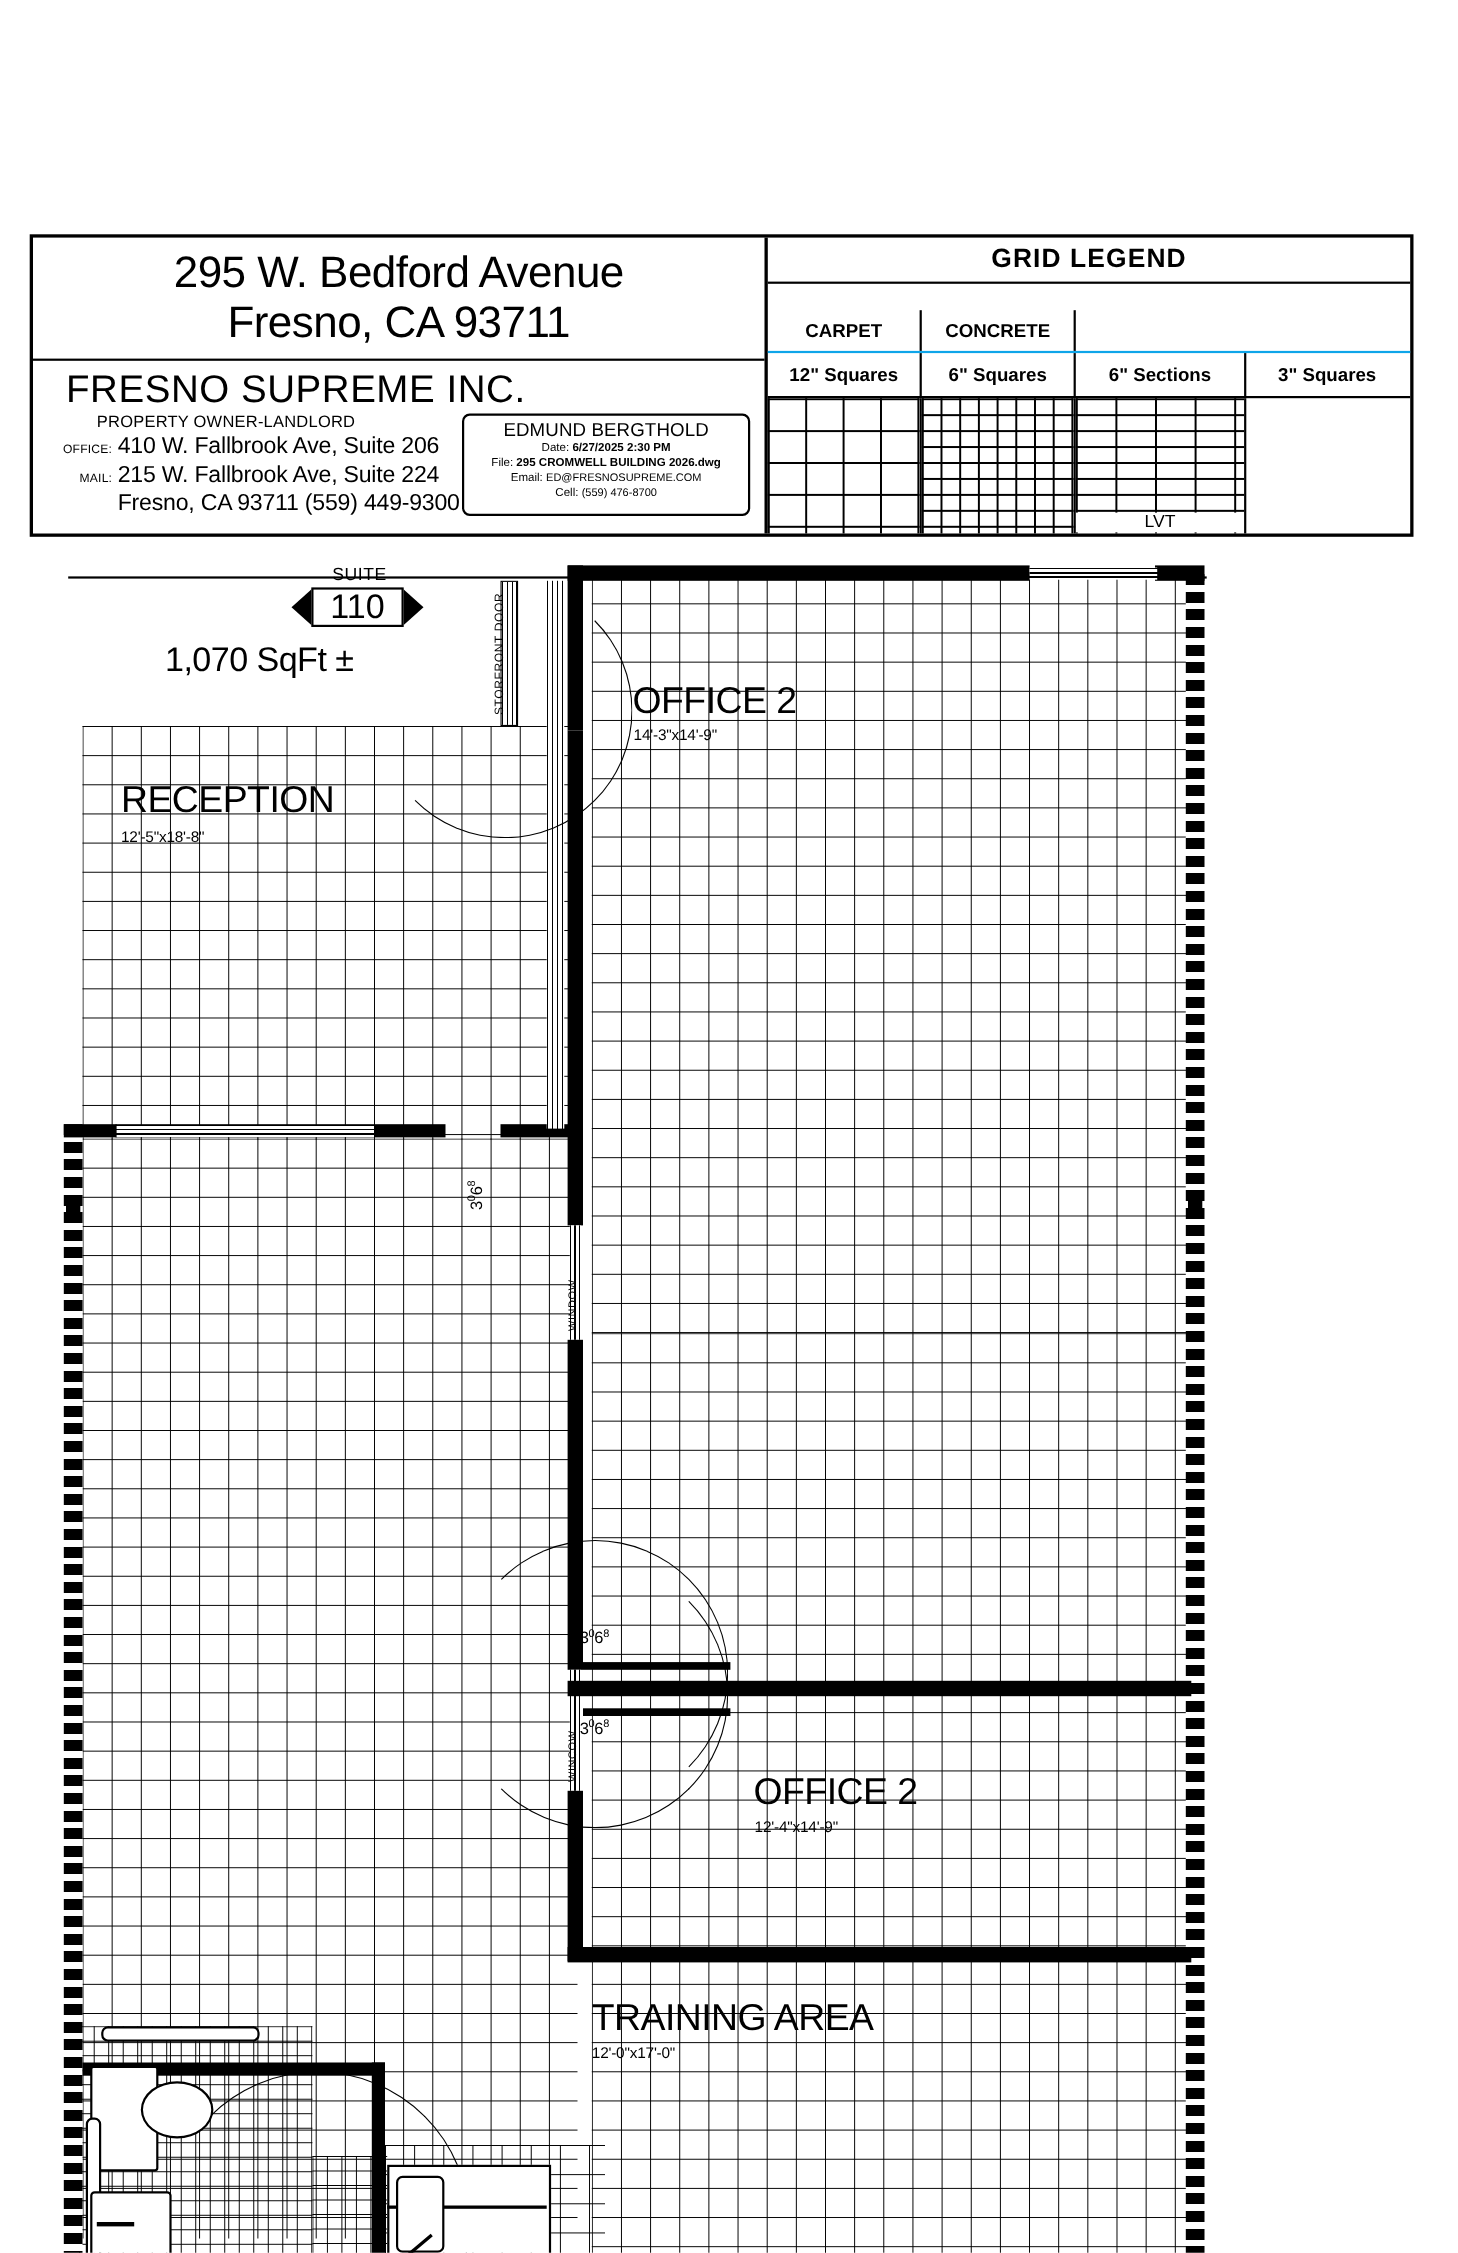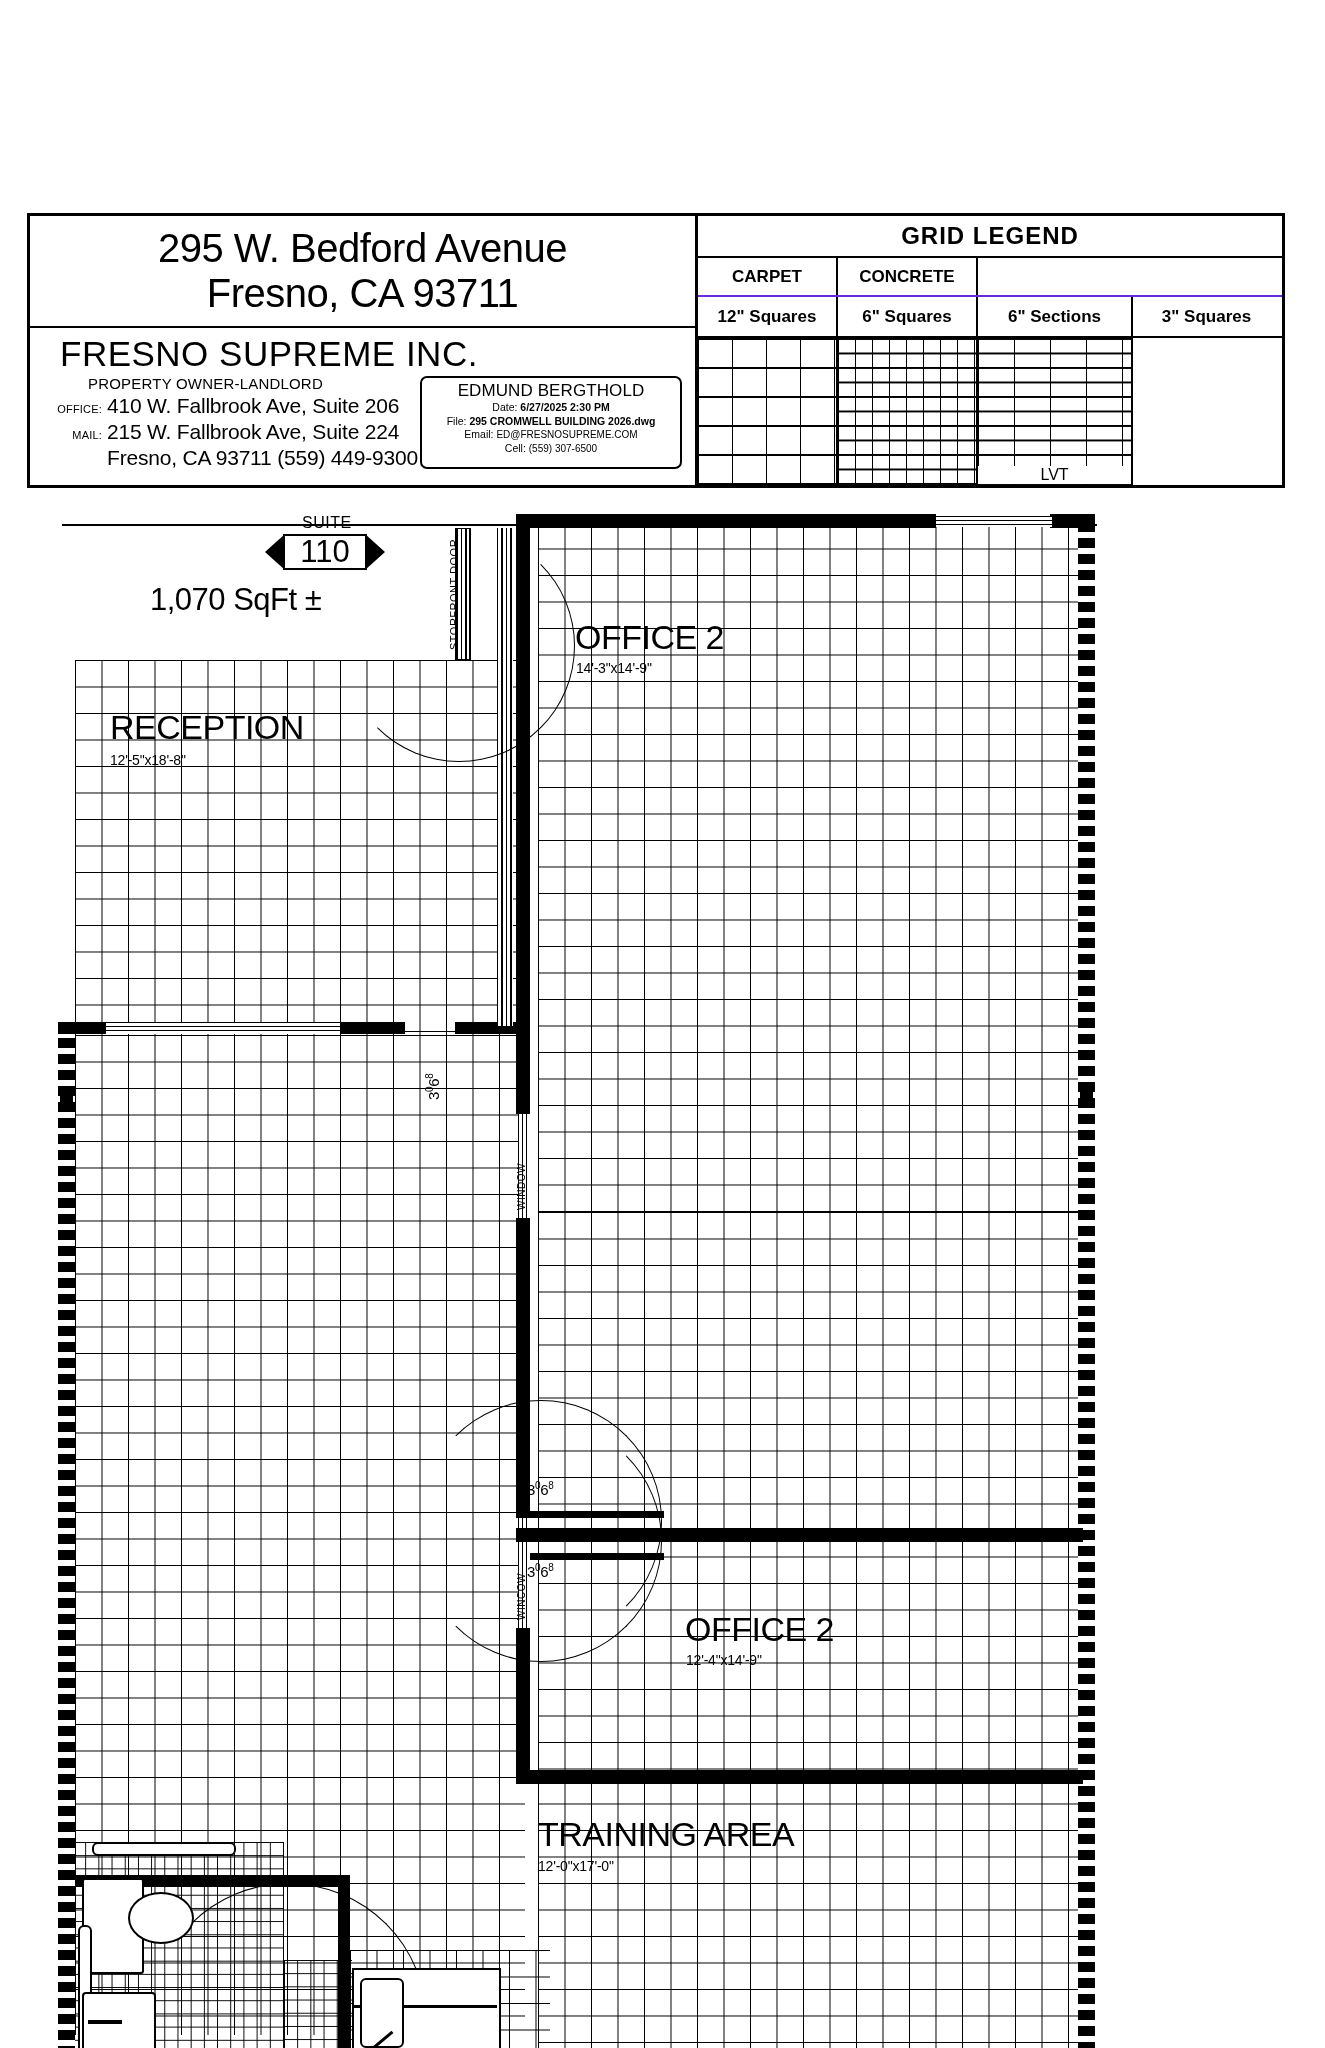--- a/index.html
+++ b/index.html
@@ -21,21 +21,21 @@
   #contactbox{position:absolute;left:390px;top:48px;width:262px;height:93px;border:2px solid #000;border-radius:7px;box-sizing:border-box;background:#fff;text-align:center;padding-top:3px;}
   #contactbox .cb-name{font-size:17px;letter-spacing:0.1px;}
   #contactbox .cb-row{font-size:10.5px;line-height:13.5px;}
   #contactbox .cb-row .lbl{font-weight:400;}
   #contactbox .cb-row .val{font-weight:bold;}
   #contactbox .cb-row.thin .val{font-weight:normal;font-size:10px;}
 
   
   #tb-right{flex:1;display:flex;flex-direction:column;}
   #gl-title{height:40px;border-bottom:2px solid #000;display:flex;align-items:center;justify-content:center;font-size:24px;font-weight:bold;letter-spacing:1px;}
-  #gl-head1{height:37px;display:flex;border-bottom:2px solid #6d28d9;}
+  #gl-head1{height:37px;display:flex;border-bottom:2px solid #0ea5e9;margin-top:24px;}
   #gl-head2{height:39px;display:flex;border-bottom:2px solid #000;}
   #gl-swatches{flex:1;display:flex;}
   .gl-c{display:flex;align-items:center;justify-content:center;font-size:17px;font-weight:bold;box-sizing:border-box;}
   .gl-b{border-right:2px solid #000;}
   .w1{width:140px;}.w2{width:140px;}.w3{width:155px;}.w4{width:147px;}.w34{width:302px;}
   .sw{box-sizing:border-box;position:relative;overflow:hidden;}
   .swlbl{position:absolute;bottom:1px;left:0;right:0;text-align:center;font-size:16px;background:#fff;}
 
   
   #plan{position:absolute;left:0;top:500px;width:1325px;height:1548px;}
@@ -105,21 +105,21 @@
         <div class="cb-row">
           <span class="lbl">File:</span>
           <span class="val">295 CROMWELL BUILDING 2026.dwg</span>
         </div>
         <div class="cb-row thin">
           <span class="lbl">Email:</span>
           <span class="val">ED@FRESNOSUPREME.COM</span>
         </div>
         <div class="cb-row thin">
           <span class="lbl">Cell:</span>
-          <span class="val">(559) 307-6500</span>
+          <span class="val">(559) 476-8700</span>
         </div>
       </div>
     </div>
   </div>
 
   <div id="tb-right">
     <div id="gl-title">GRID  LEGEND</div>
 
     <div id="gl-head1">
       <div class="gl-c gl-b w1">CARPET</div>

